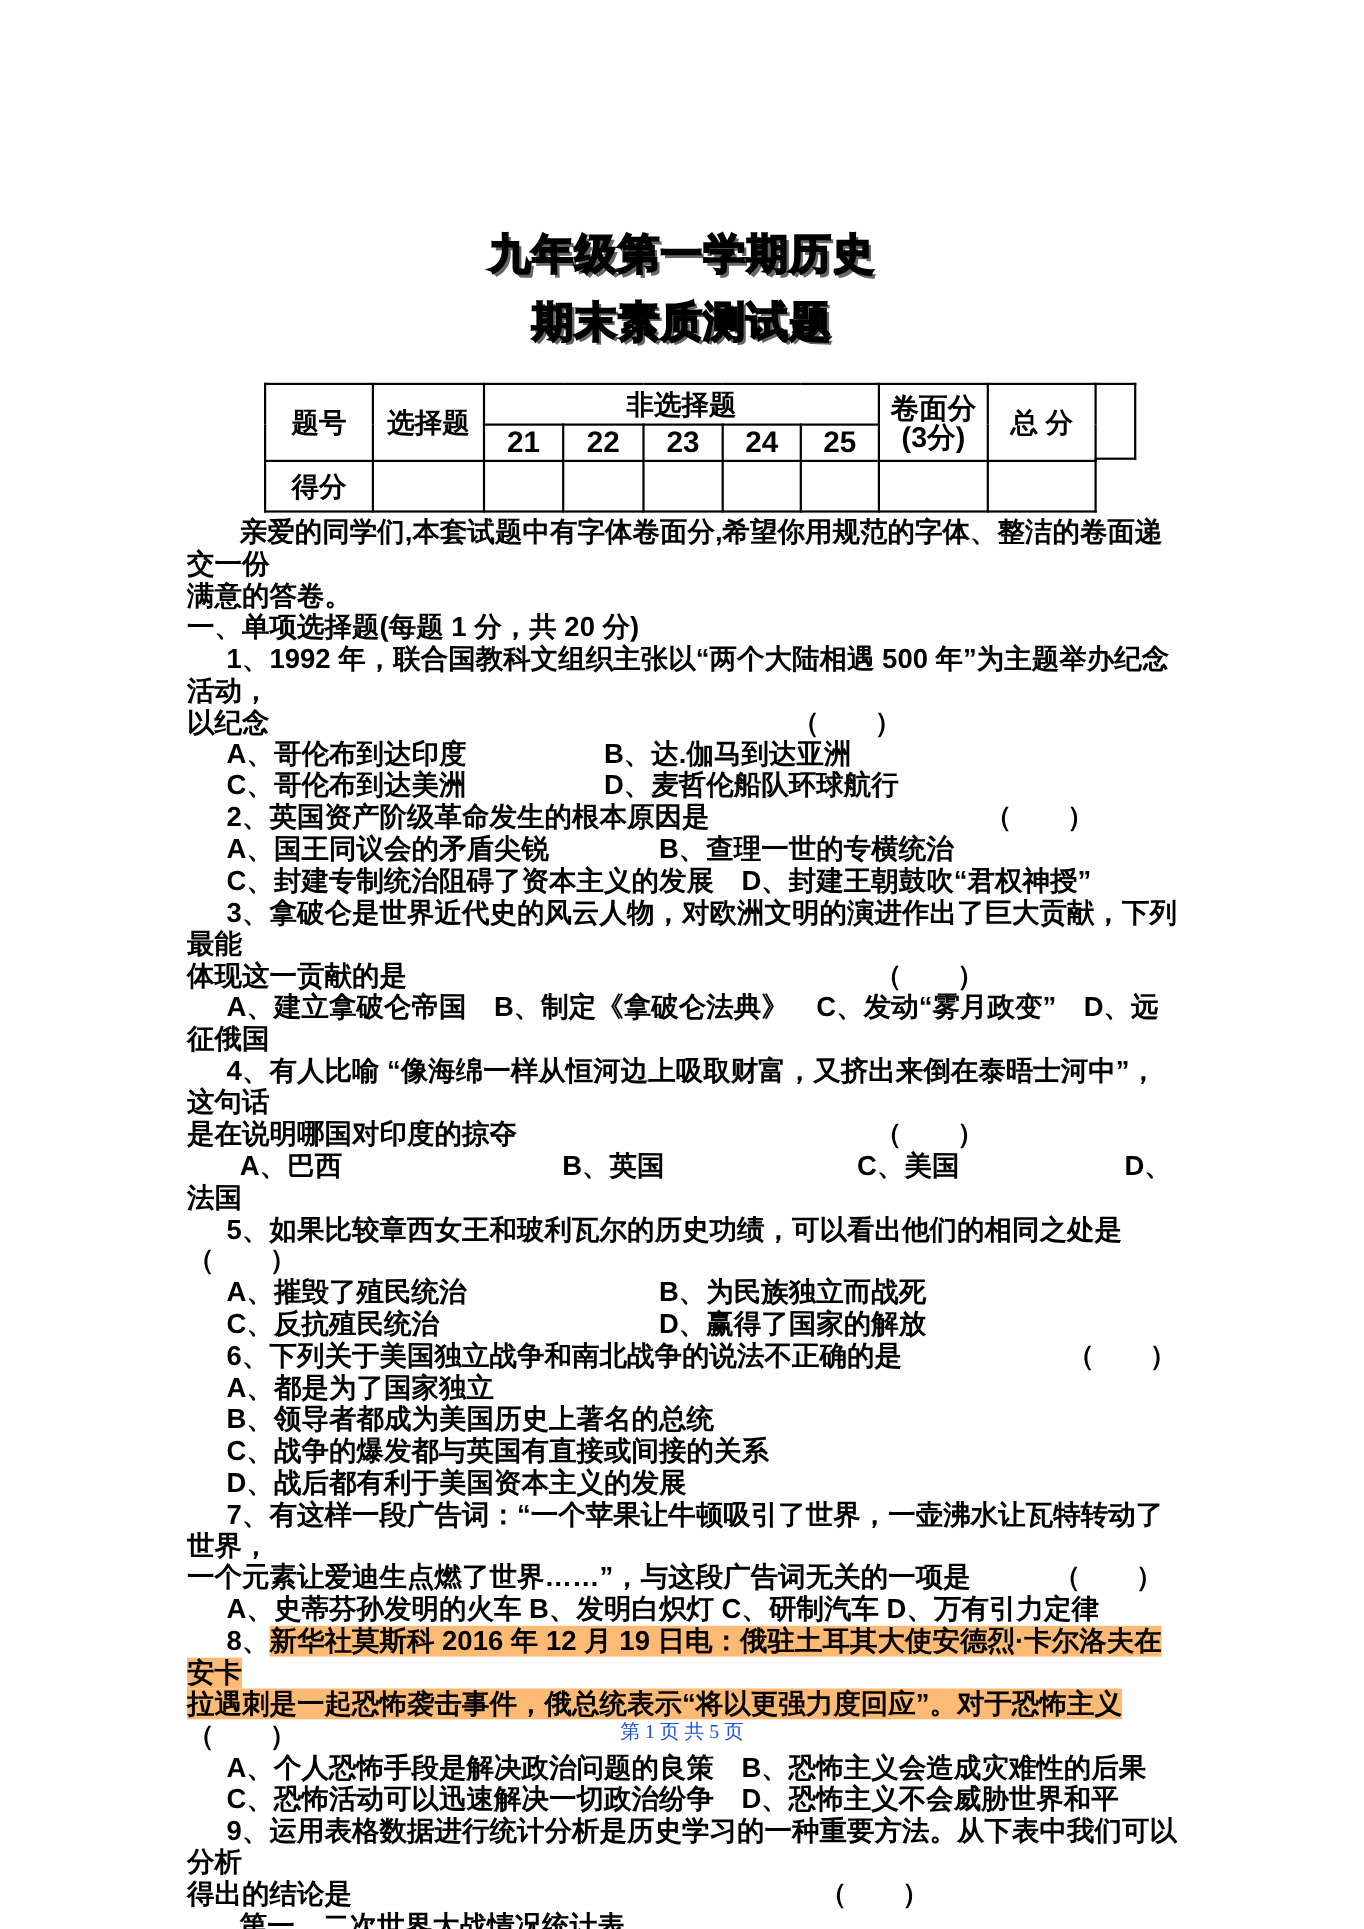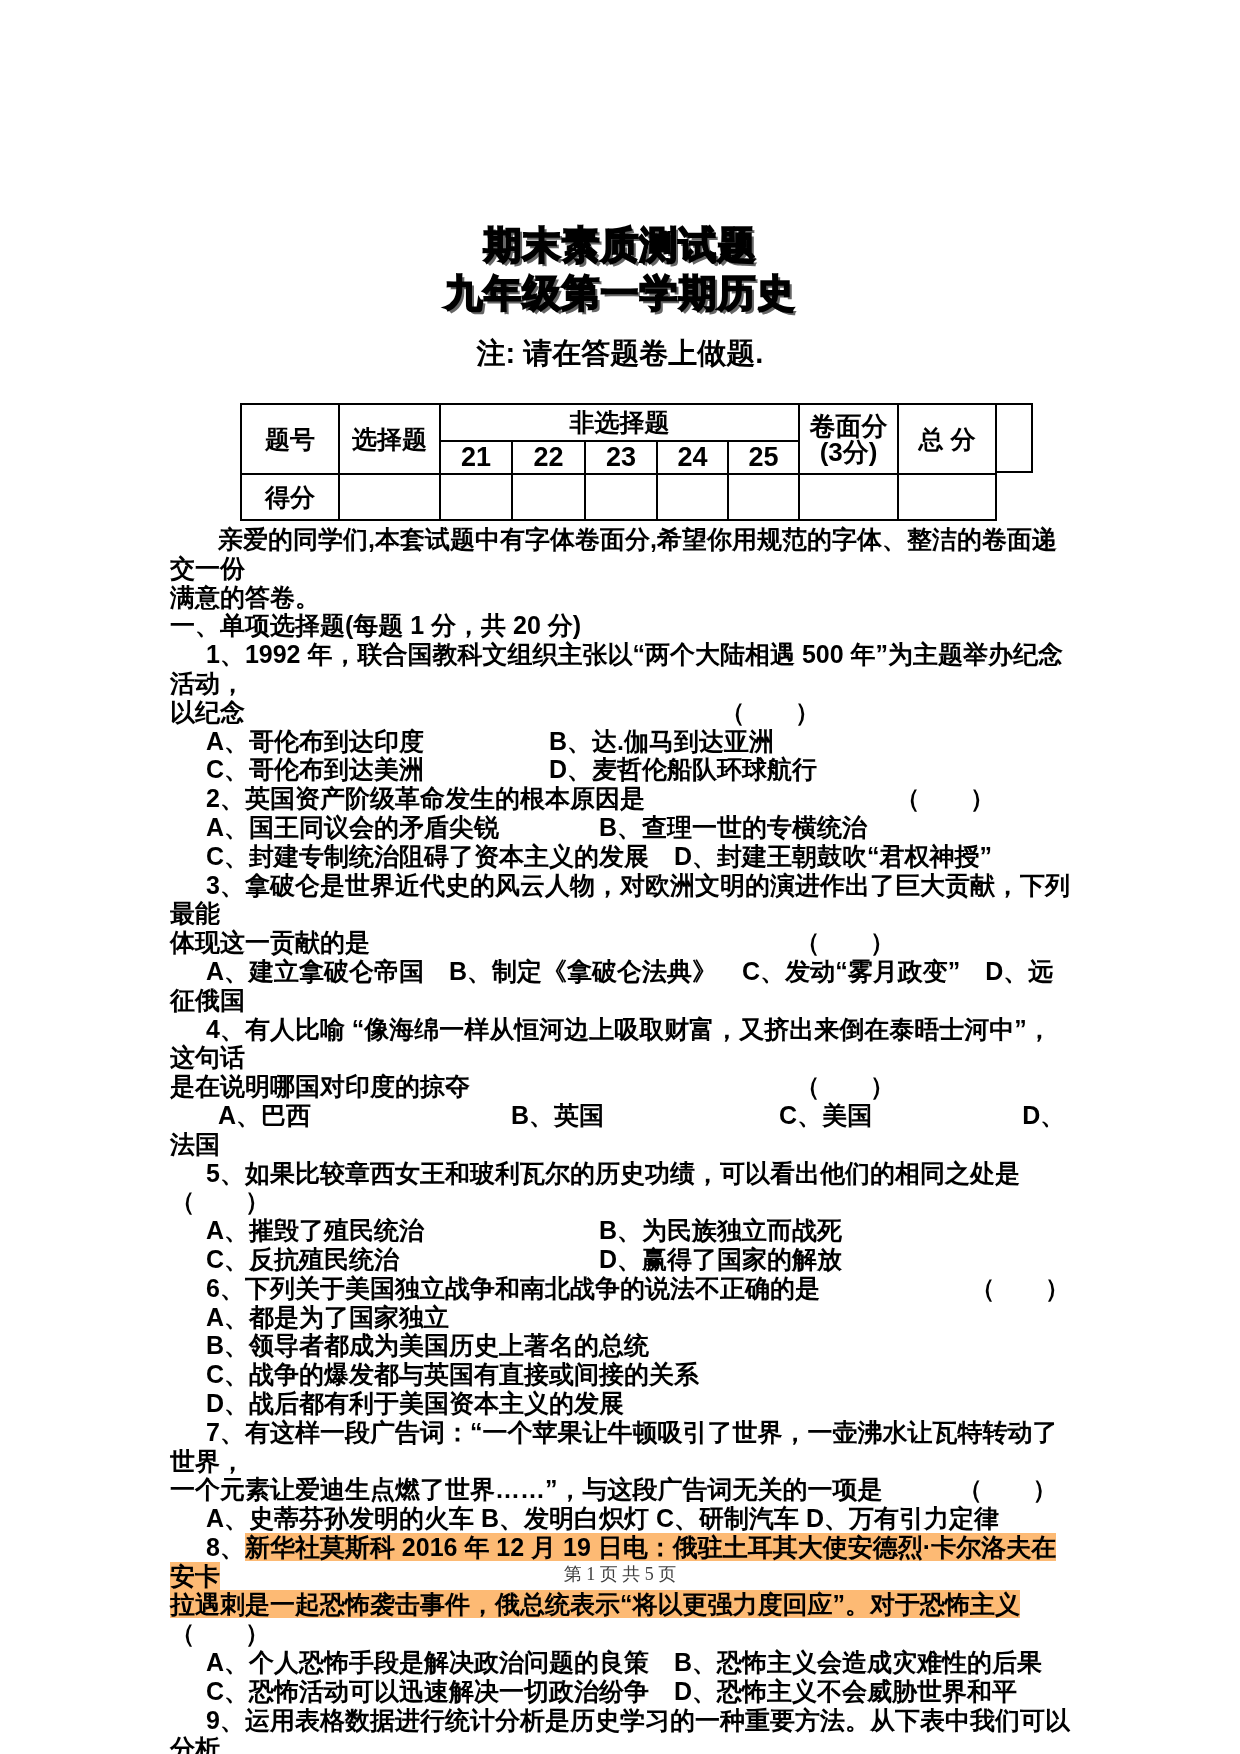--- a/index.html
+++ b/index.html
@@ -67,32 +67,31 @@
   .ind1 { text-indent:36px; }
   .ind2 { text-indent:48px; }
   .hl { background:#fdba74; }
   .footer {
     position:absolute;
     left:0; right:0; top:1562px;
     text-align:center;
     font-family:"Liberation Serif","DejaVu Serif",serif;
     font-size:18px;
     font-weight:normal;
-    color:#404040;
+    color:#1d4ed8;
   }
 </style>
 </head>
 <body>
 
 <div class="page">
 
+  <div class="title">九年级第一学期历史</div>
   <div class="title title2">期末素质测试题</div>
-  <div class="title">九年级第一学期历史</div>
 
-  <div class="note">注: 请在答题卷上做题.</div>
 
   <div class="table-wrap">
     <table class="score">
       <colgroup>
         <col style="width:98px">
           <col style="width:101px">
         <col style="width:72px">
           <col style="width:73px">
           <col style="width:72px">
           <col style="width:71px">

